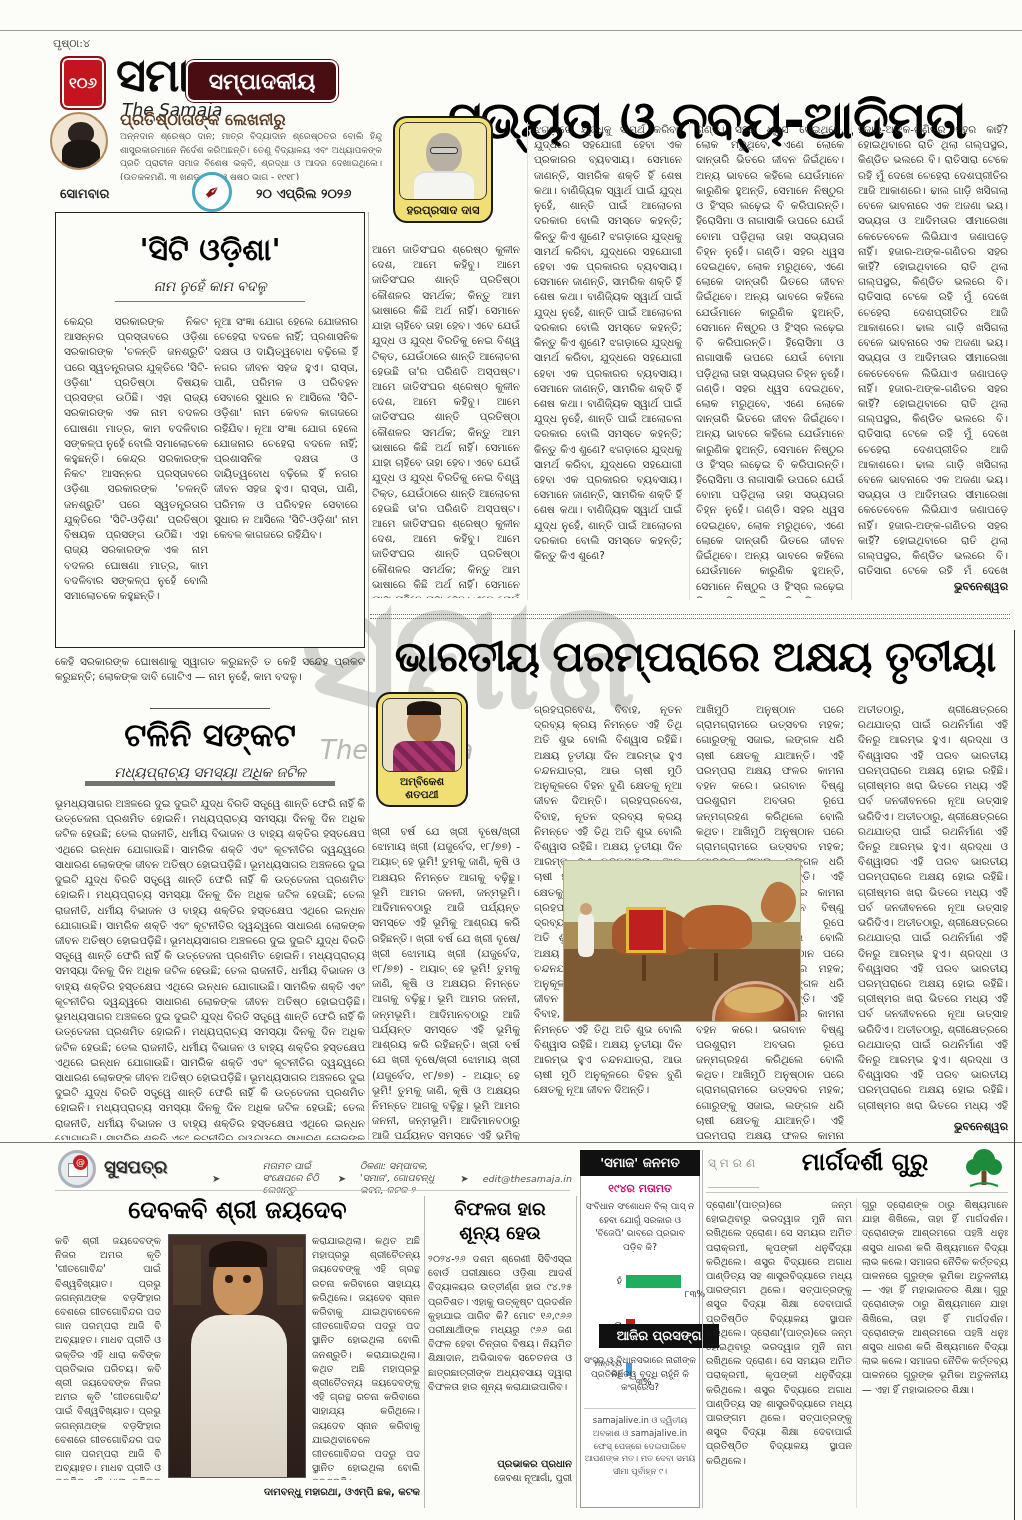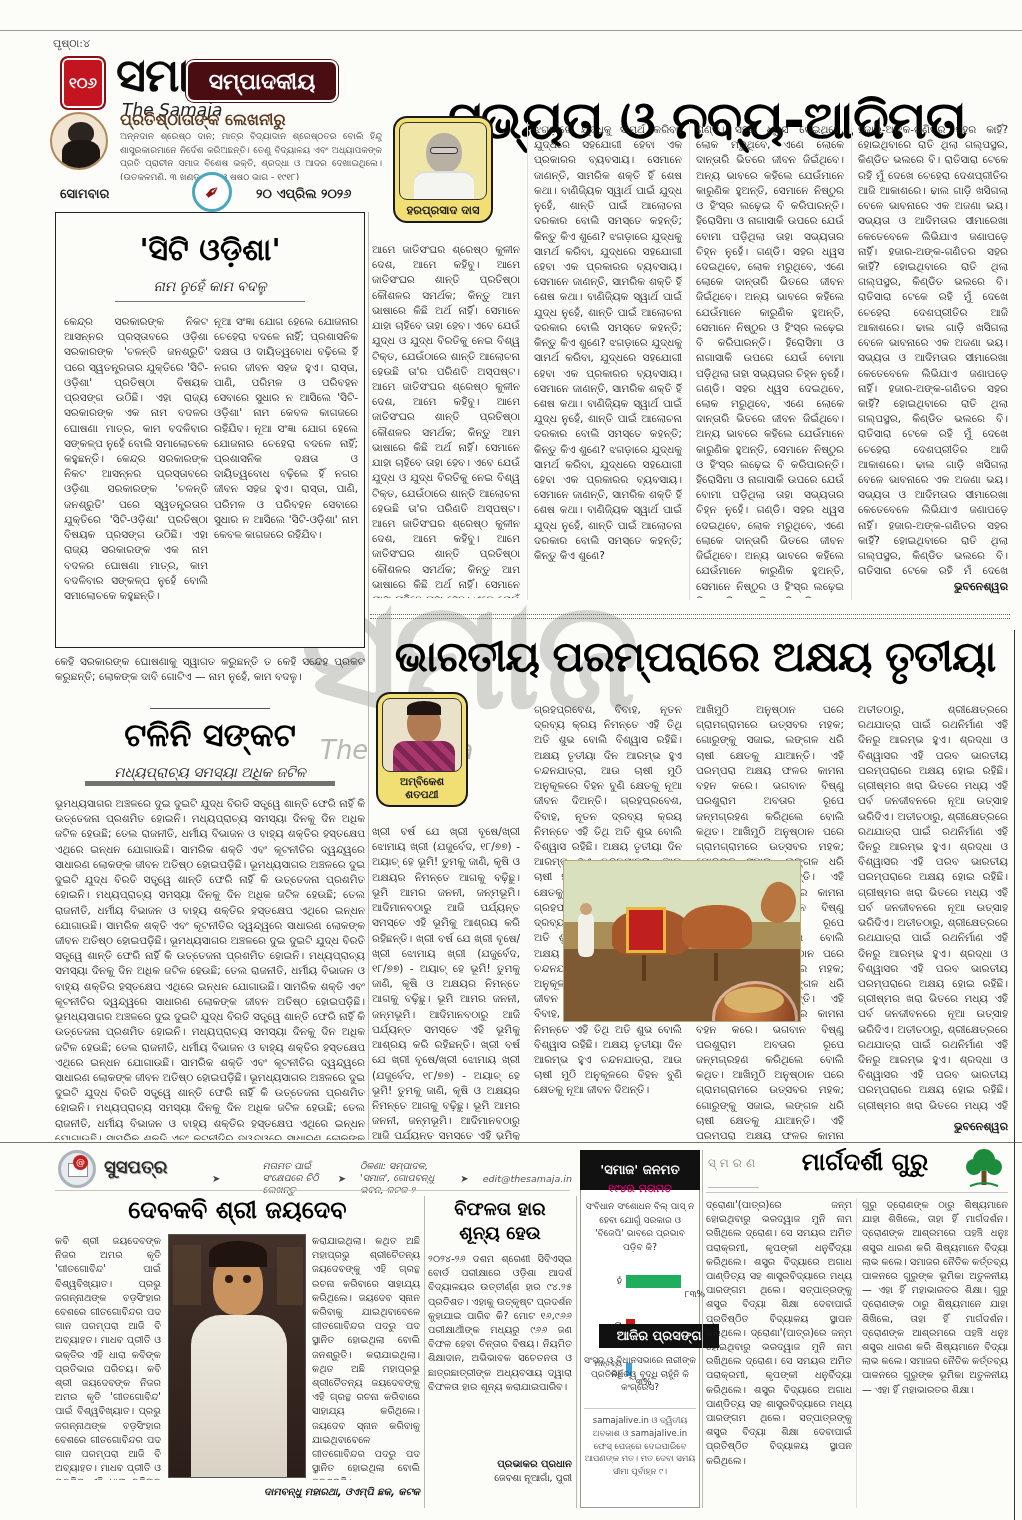--- a/index.html
+++ b/index.html
@@ -164,32 +164,32 @@
     <div class="abs" style="left:44px; top:18px; width:50px; height:62px; border-radius:48% 48% 42% 42%; background:#c9935f;"></div>
     <div class="abs" style="left:40px; top:6px; width:58px; height:26px; border-radius:50% 50% 0 0; background:#20140e;"></div>
     <div class="abs" style="left:56px; top:40px; width:8px; height:8px; border-radius:50%; background:#2b1b10;"></div>
     <div class="abs" style="left:74px; top:40px; width:8px; height:8px; border-radius:50%; background:#2b1b10;"></div>
     <div class="abs" style="left:22px; top:80px; width:96px; height:164px; border-radius:30px 30px 0 0; background:linear-gradient(#efeae0,#d8d2c4);"></div>
     <div class="abs" style="left:4px; top:10px; width:28px; height:60px; background:#57422f; opacity:.7;"></div>
     <div class="abs" style="left:108px; top:12px; width:26px; height:58px; background:#57422f; opacity:.7;"></div>
   </div>
   <div class="abs bodytext" style="left:55px; top:1234px; width:106px; height:246px; font-size:9.8px;">କବି ଶ୍ରୀ ଜୟଦେବଙ୍କ ନିଜର ଅମର କୃତି 'ଗୀତଗୋବିନ୍ଦ' ପାଇଁ ବିଶ୍ୱବିଖ୍ୟାତ। ପ୍ରଭୁ ଜଗନ୍ନାଥଙ୍କ ବଡ଼ସିଂହାର ବେଶରେ ଗୀତଗୋବିନ୍ଦର ପଦ ଗାନ ପରମ୍ପରା ଆଜି ବି ଅବ୍ୟାହତ। ମାଧବ ପ୍ରୀତି ଓ ଭକ୍ତିର ଏହି ଧାରା କବିଙ୍କ ପ୍ରତିଭାର ପରିଚୟ। କବି ଶ୍ରୀ ଜୟଦେବଙ୍କ ନିଜର ଅମର କୃତି 'ଗୀତଗୋବିନ୍ଦ' ପାଇଁ ବିଶ୍ୱବିଖ୍ୟାତ। ପ୍ରଭୁ ଜଗନ୍ନାଥଙ୍କ ବଡ଼ସିଂହାର ବେଶରେ ଗୀତଗୋବିନ୍ଦର ପଦ ଗାନ ପରମ୍ପରା ଆଜି ବି ଅବ୍ୟାହତ। ମାଧବ ପ୍ରୀତି ଓ ଭକ୍ତିର ଏହି ଧାରା କବିଙ୍କ ପ୍ରତିଭାର ପରିଚୟ।</div>
   <div class="abs bodytext" style="left:312px; top:1234px; width:108px; height:246px; font-size:9.8px;">କରାଯାଇଥିଲା। କଥିତ ଅଛି ମହାପ୍ରଭୁ ଶ୍ରୀଚୈତନ୍ୟ ଜୟଦେବଙ୍କୁ ଏହି ଗ୍ରନ୍ଥ ରଚନା କରିବାରେ ସାହାଯ୍ୟ କରିଥିଲେ। ଜୟଦେବ ସ୍ନାନ କରିବାକୁ ଯାଇଥିବାବେଳେ ଗୀତଗୋବିନ୍ଦର ପଦରୁ ପଦ ସ୍ଥାନିତ ହୋଇଥିଲା ବୋଲି ଜନଶ୍ରୁତି। କରାଯାଇଥିଲା। କଥିତ ଅଛି ମହାପ୍ରଭୁ ଶ୍ରୀଚୈତନ୍ୟ ଜୟଦେବଙ୍କୁ ଏହି ଗ୍ରନ୍ଥ ରଚନା କରିବାରେ ସାହାଯ୍ୟ କରିଥିଲେ। ଜୟଦେବ ସ୍ନାନ କରିବାକୁ ଯାଇଥିବାବେଳେ ଗୀତଗୋବିନ୍ଦର ପଦରୁ ପଦ ସ୍ଥାନିତ ହୋଇଥିଲା ବୋଲି ଜନଶ୍ରୁତି।</div>
-  <div class="abs signoff" style="left:150px; top:1486px; width:270px; font-style:italic; font-size:10px;">ଦାମବନ୍ଧୁ ମହାରଥା, ଓଏମ୍‌ପି ଛକ, କଟକ</div>
+  <div class="abs signoff" style="left:150px; top:1486px; width:270px; font-size:10px;">ଦାମବନ୍ଧୁ ମହାରଥା, ଓଏମ୍‌ପି ଛକ, କଟକ</div>
 
   <div class="rule-v" style="left:424px; top:1196px; height:312px;"></div>
   <div class="abs headline" style="left:428px; top:1198px; width:144px; font-size:18px;">ବିଫଳତା ହାର</div>
   <div class="abs headline" style="left:428px; top:1222px; width:144px; font-size:18px;">ଶୂନ୍ୟ ହେଉ</div>
   <div class="abs bodytext" style="left:428px; top:1252px; width:144px; height:200px; font-size:9.8px;">୨୦୨୪-୨୬ ଦଶମ ଶ୍ରେଣୀ ସିବିଏସ୍‌ଇ ବୋର୍ଡ ପରୀକ୍ଷାରେ ଓଡ଼ିଶା ଆଦର୍ଶ ବିଦ୍ୟାଳୟର ଉତ୍ତୀର୍ଣ୍ଣ ହାର ୯୪.୨୫ ପ୍ରତିଶତ। ଏହାକୁ ଉତ୍କୃଷ୍ଟ ପ୍ରଦର୍ଶନ କୁହାଯାଇ ପାରିବ କି? ମୋଟ ୧୬,୯୬୬ ପରୀକ୍ଷାର୍ଥୀଙ୍କ ମଧ୍ୟରୁ ୯୬୬ ଜଣ ବିଫଳ ହେବା ଚିନ୍ତାର ବିଷୟ। ନିୟମିତ ଶିକ୍ଷାଦାନ, ଅଭିଭାବକ ସଚେତନତା ଓ ଛାତ୍ରଛାତ୍ରୀଙ୍କ ଅଧ୍ୟବସାୟ ଦ୍ୱାରା ବିଫଳତା ହାର ଶୂନ୍ୟ କରାଯାଇପାରିବ।</div>
   <div class="abs signoff" style="left:428px; top:1458px; width:144px; font-size:10px;">ପ୍ରଭାକର ପ୍ରଧାନ</div>
   <div class="abs signoff" style="left:428px; top:1472px; width:144px; font-weight:normal; font-size:9.5px;">ଜେବଶା ନୂଆଗାଁ, ପୁରୀ</div>
 
   <div class="rule-v" style="left:576px; top:1196px; height:312px;"></div>
   <div class="abs" style="left:580px; top:1150px; width:120px; height:358px; border:1px solid #999; background:#fff;"></div>
-  <div class="black-bar abs" style="left:580px; top:1150px; width:120px; height:40px; font-size:13px;">'ସମାଜ' ଜନମତ</div>
+  <div class="black-bar abs" style="left:580px; top:1150px; width:120px; height:26px; font-size:13px;">'ସମାଜ' ଜନମତ</div>
   <div class="abs center" style="left:580px; top:1182px; width:120px; font-size:11px; font-weight:bold; color:#d4006a;">୧୯୪ର ମତାମତ</div>
   <div class="abs center" style="left:584px; top:1200px; width:112px; font-size:9px; line-height:1.5; color:#222;">ସଂବିଧାନ ସଂଶୋଧନ ବିଲ୍ ପାସ୍ ନ ହେବା ଯୋଗୁଁ ସରକାର ଓ 'ବିଜେପି' ଭାବରେ ପ୍ରଭାବ ପଡ଼ିବ କି?</div>
   <div class="abs" style="left:584px; top:1262px; width:114px;">
     <div class="poll-row">
       <span class="poll-label">ହଁ</span>
       <span class="poll-bar" style="width: 54.78px; background: rgb(31, 174, 94);"></span>
       <span class="poll-pct">୮୩%</span>
     </div>
     <div class="poll-row">
       <span class="poll-label">ନା</span>

